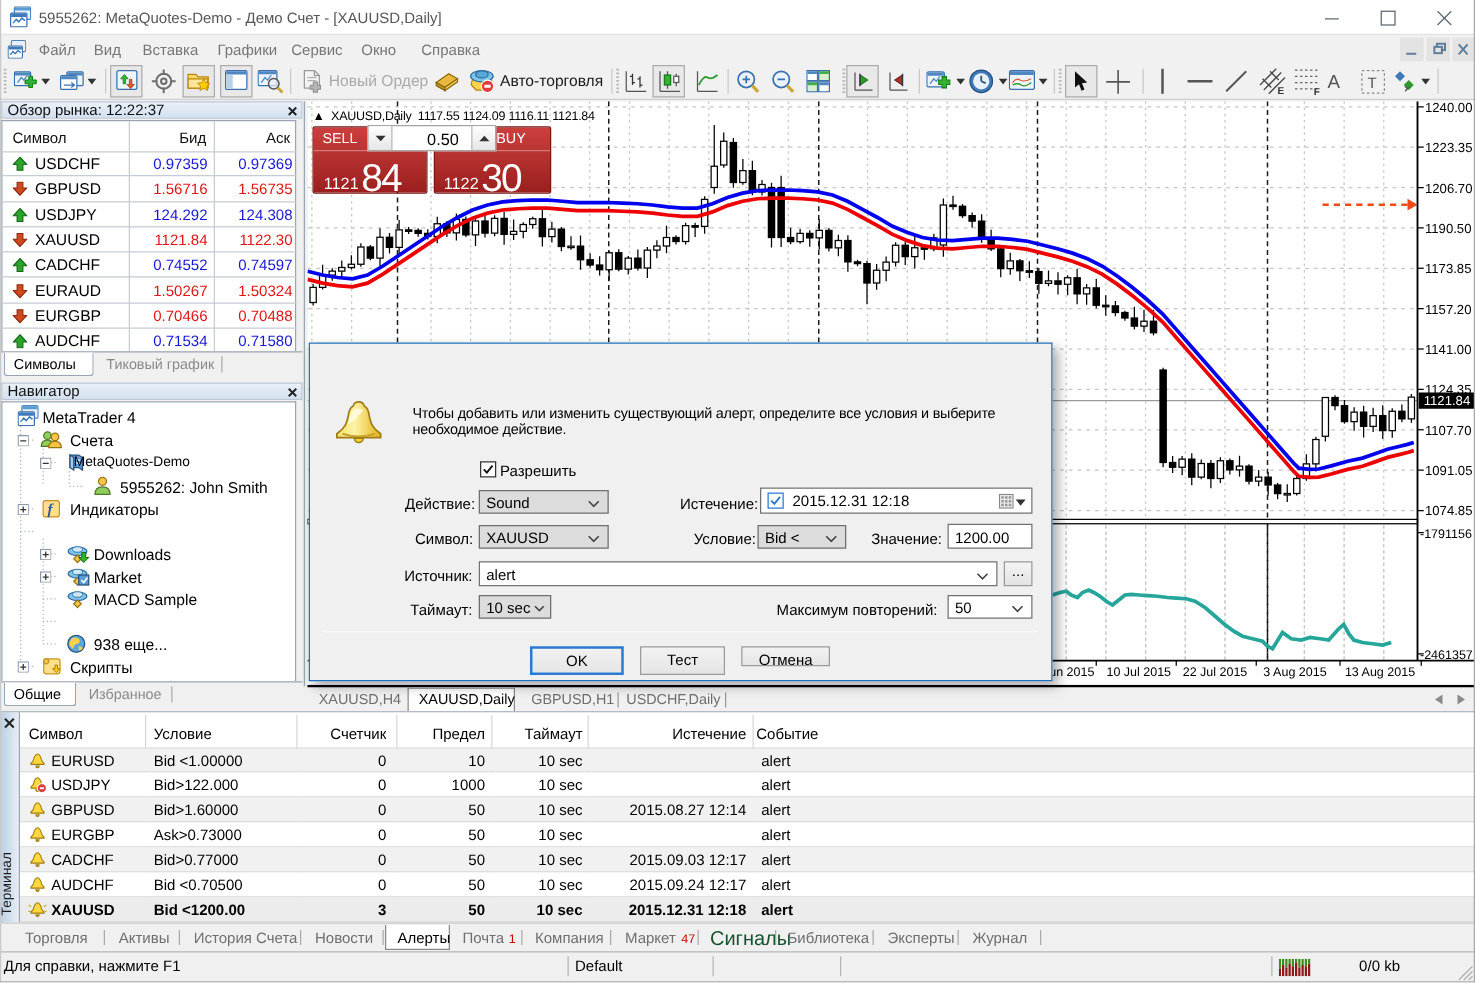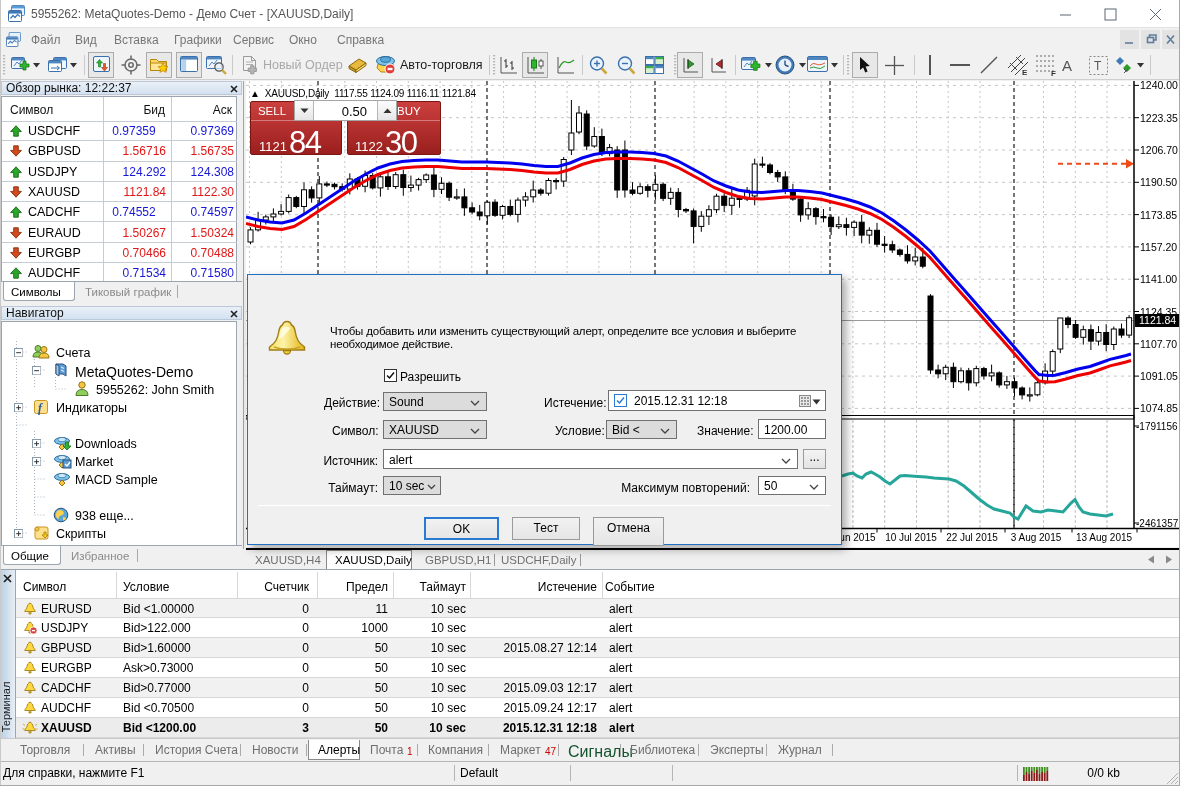--- a/index.html
+++ b/index.html
@@ -645,21 +645,21 @@
  <div class="abs" style="left:103px;top:22px;width:62px;text-align:right;font-size:12px;color:#111">Бид</div>
  <div class="abs" style="left:170px;top:22px;width:62px;text-align:right;font-size:12px;color:#111">Аск</div>
  <div class="abs" style="left:103px;top:16px;width:1px;height:184px;background:#c5ccd4"></div>
  <div class="abs" style="left:170.5px;top:16px;width:1px;height:184px;background:#c5ccd4"></div>
  <div class="abs" style="left:2px;top:39.5px;width:235px;height:1px;background:#c5ccd4"></div>
 <div class="abs" style="left:2px;top:40px;width:235px;height:20.3px">
       <svg width="12" height="12" viewBox="0 0 12 12" style="position:absolute;left:8px;top:4px">
         <path d="M6 0.8 L11.4 6.6 H8.3 V11.2 H3.7 V6.6 H0.6 Z" fill="#2aa52a" stroke="#156815" stroke-width="0.9"></path>
       </svg>
   <div class="abs" style="left:26px;top:3px;font-size:12.5px;color:#000">USDCHF</div>
-  <div class="abs" style="left:100px;top:3px;width:64px;text-align:center;font-size:12px;color:#1717d6">0.97359</div>
+  <div class="abs" style="left:100px;top:3px;width:64px;text-align:right;font-size:12px;color:#1717d6">0.97359</div>
   <div class="abs" style="left:168px;top:3px;width:64px;text-align:right;font-size:12px;color:#1717d6">0.97369</div>
   <div class="abs" style="left:0;bottom:0;width:235px;height:1px;background:#c5ccd4"></div>
     </div>
     <div class="abs" style="left:2px;top:60.3px;width:235px;height:20.3px">
       <svg width="12" height="12" viewBox="0 0 12 12" style="position:absolute;left:8px;top:4px">
         <path d="M6 11.2 L0.6 5.4 H3.7 V0.8 H8.3 V5.4 H11.4 Z" fill="#d2491e" stroke="#8a2c0c" stroke-width="0.9"></path>
       </svg>
   <div class="abs" style="left:26px;top:3px;font-size:12.5px;color:#000">GBPUSD</div>
   <div class="abs" style="left:100px;top:3px;width:64px;text-align:right;font-size:12px;color:#e01717">1.56716</div>
   <div class="abs" style="left:168px;top:3px;width:64px;text-align:right;font-size:12px;color:#e01717">1.56735</div>
@@ -681,21 +681,21 @@
   <div class="abs" style="left:26px;top:3px;font-size:12.5px;color:#000">XAUUSD</div>
   <div class="abs" style="left:100px;top:3px;width:64px;text-align:right;font-size:12px;color:#e01717">1121.84</div>
   <div class="abs" style="left:168px;top:3px;width:64px;text-align:right;font-size:12px;color:#e01717">1122.30</div>
   <div class="abs" style="left:0;bottom:0;width:235px;height:1px;background:#c5ccd4"></div>
     </div>
     <div class="abs" style="left:2px;top:121.19999999999999px;width:235px;height:20.3px">
       <svg width="12" height="12" viewBox="0 0 12 12" style="position:absolute;left:8px;top:4px">
         <path d="M6 0.8 L11.4 6.6 H8.3 V11.2 H3.7 V6.6 H0.6 Z" fill="#2aa52a" stroke="#156815" stroke-width="0.9"></path>
       </svg>
   <div class="abs" style="left:26px;top:3px;font-size:12.5px;color:#000">CADCHF</div>
-  <div class="abs" style="left:100px;top:3px;width:64px;text-align:center;font-size:12px;color:#1717d6">0.74552</div>
+  <div class="abs" style="left:100px;top:3px;width:64px;text-align:right;font-size:12px;color:#1717d6">0.74552</div>
   <div class="abs" style="left:168px;top:3px;width:64px;text-align:right;font-size:12px;color:#1717d6">0.74597</div>
   <div class="abs" style="left:0;bottom:0;width:235px;height:1px;background:#c5ccd4"></div>
     </div>
     <div class="abs" style="left:2px;top:141.5px;width:235px;height:20.3px">
       <svg width="12" height="12" viewBox="0 0 12 12" style="position:absolute;left:8px;top:4px">
         <path d="M6 11.2 L0.6 5.4 H3.7 V0.8 H8.3 V5.4 H11.4 Z" fill="#d2491e" stroke="#8a2c0c" stroke-width="0.9"></path>
       </svg>
   <div class="abs" style="left:26px;top:3px;font-size:12.5px;color:#000">EURAUD</div>
   <div class="abs" style="left:100px;top:3px;width:64px;text-align:right;font-size:12px;color:#e01717">1.50267</div>
   <div class="abs" style="left:168px;top:3px;width:64px;text-align:right;font-size:12px;color:#e01717">1.50324</div>
@@ -745,20 +745,30 @@
       <line x1="16.5" y1="120" x2="27" y2="120" stroke="#aab4be" stroke-dasharray="1,2"></line>
       <line x1="16.5" y1="228" x2="27" y2="228" stroke="#aab4be" stroke-dasharray="1,2"></line>
       <line x1="34.5" y1="65" x2="45" y2="65" stroke="#aab4be" stroke-dasharray="1,2"></line>
       <line x1="34.5" y1="138" x2="45" y2="138" stroke="#aab4be" stroke-dasharray="1,2"></line>
       <line x1="34.5" y1="156" x2="45" y2="156" stroke="#aab4be" stroke-dasharray="1,2"></line>
       <line x1="34.5" y1="174" x2="45" y2="174" stroke="#aab4be" stroke-dasharray="1,2"></line>
       <line x1="34.5" y1="192" x2="45" y2="192" stroke="#aab4be" stroke-dasharray="1,2"></line>
       <line x1="34.5" y1="210" x2="45" y2="210" stroke="#aab4be" stroke-dasharray="1,2"></line>
       <line x1="55.5" y1="84" x2="66" y2="84" stroke="#aab4be" stroke-dasharray="1,2"></line>
     </svg>
+    <div class="abs" style="left:2px;top:20px;width:234px;height:17px">
+      <svg class="abs" style="left:12px;top:-1px" width="17" height="17" viewBox="0 0 17 17">
+<rect x="3.5" y="0.5" width="13" height="10" rx="1" fill="#e8f1fa" stroke="#4f87c0"></rect>
+        <rect x="4" y="1" width="12" height="2.4" fill="#5a9bd4"></rect>
+<rect x="0.5" y="5.5" width="13" height="11" rx="1" fill="#fff" stroke="#3a70ad"></rect>
+        <rect x="1" y="6" width="12" height="2.6" fill="#3f7ab8"></rect>
+<path d="M2.5 13.5 L5 10.5 L7 12.5 L9.5 9.5 L12 11.5" fill="none" stroke="#3f7ab8" stroke-width="1.2"></path>
+      </svg>
+      <div class="abs" style="left:32px;top:2px;font-size:12.5px;color:#000">MetaTrader 4</div>
+    </div>
     <div class="abs" style="left:2px;top:38.5px;width:234px;height:17px">
       <svg class="abs" style="left:12px;top:4px" width="9.4" height="9.4" viewBox="0 0 9.4 9.4">
         <rect x="0.5" y="0.5" width="8.4" height="8.4" fill="#fff" stroke="#8a99a8"></rect>
         <line x1="2.2" y1="4.7" x2="7" y2="4.7" stroke="#333"></line>
       </svg>
       <svg class="abs" style="left:30px;top:0" width="18" height="16" viewBox="0 0 18 16">
 <circle cx="6" cy="4.5" r="3" fill="#8fce5a" stroke="#4e7a2a"></circle>
         <path d="M1 13 q0-5 5-5 t5 5 z" fill="#8fce5a" stroke="#4e7a2a"></path>
 <circle cx="12" cy="5.5" r="3" fill="#f6c544" stroke="#9a7411"></circle>
         <path d="M7 14 q0-5 5-5 t5 5 z" fill="#f6c544" stroke="#9a7411"></path>
@@ -769,21 +779,21 @@
       <svg class="abs" style="left:30px;top:4px" width="9.4" height="9.4" viewBox="0 0 9.4 9.4">
         <rect x="0.5" y="0.5" width="8.4" height="8.4" fill="#fff" stroke="#8a99a8"></rect>
         <line x1="2.2" y1="4.7" x2="7" y2="4.7" stroke="#333"></line>
       </svg>
       <svg class="abs" style="left:51px;top:0" width="16" height="16" viewBox="0 0 16 16">
 <path d="M3 2 h7 l3 2 v10 l-3-2 h-7 z" fill="#5a9bd4" stroke="#28527e"></path>
 <path d="M3 2 v10 l3 2 V4 z" fill="#a8cbe8" stroke="#28527e"></path>
 <line x1="8" y1="5" x2="11" y2="6.5" stroke="#dce9f5" stroke-width="1.2"></line>
         <line x1="8" y1="8" x2="11" y2="9.5" stroke="#dce9f5" stroke-width="1.2"></line>
       </svg>
-      <div class="abs" style="left:73px;top:2px;font-size:14px;color:#000">MetaQuotes-Demo</div>
+      <div class="abs" style="left:57px;top:2px;font-size:11px;color:#000">MetaQuotes-Demo</div>
     </div>
     <div class="abs" style="left:2px;top:75.5px;width:234px;height:17px">
       <svg class="abs" style="left:72px;top:0" width="16" height="16" viewBox="0 0 16 16">
 <circle cx="8" cy="4" r="3.2" fill="#f6c544" stroke="#9a7411"></circle>
         <path d="M2 14.5 q0-6 6-6 t6 6 z" fill="#8fce5a" stroke="#4e7a2a"></path>
       </svg>
       <div class="abs" style="left:94px;top:2px;font-size:12.5px;color:#000">5955262: John Smith</div>
     </div>
     <div class="abs" style="left:2px;top:93.5px;width:234px;height:17px">
       <svg class="abs" style="left:12px;top:4px" width="9.4" height="9.4" viewBox="0 0 9.4 9.4">
@@ -937,21 +947,21 @@
       <div class="abs" style="left:454px;top:2px;width:1px;height:166px;background:#d7d7d7"></div>
       <div class="abs" style="left:586px;top:2px;width:1px;height:166px;background:#d7d7d7"></div>
       <div class="abs" style="left:0;top:28.5px;width:1164px;height:19.9px;background:#f1f1f1;border-bottom:1px solid #d7d7d7;font-weight:normal">
         <svg class="abs" style="left:6px;top:3px" width="16" height="14" viewBox="0 0 16 14">
           <path d="M8 1.2 q1.2 0 1.6 1.2 q0.7 0.3 1.1 1.8 q0.4 1.8 0.9 2.6 q0.6 1 1.6 1.8 l0 0.9 H2.8 l0-0.9 q1-0.8 1.6-1.8 q0.5-0.8 0.9-2.6 q0.4-1.5 1.1-1.8 q0.4-1.2 1.6-1.2 z" fill="#ffd83d" stroke="#a07d14" stroke-width="0.9"></path>
           <path d="M6.7 10.8 a1.3 1.3 0 0 0 2.6 0 z" fill="#ffd83d" stroke="#a07d14" stroke-width="0.9"></path>
         </svg>
         <div class="abs" style="left:25px;top:3px;font-size:12px;color:#000">EURUSD</div>
         <div class="abs" style="left:107px;top:3px;font-size:12px;color:#000">Bid &lt;1.00000</div>
         <div class="abs" style="left:213px;top:3px;width:80px;text-align:right;font-size:12px;color:#000">0</div>
-        <div class="abs" style="left:292px;top:3px;width:80px;text-align:right;font-size:12px;color:#000">11</div>
+        <div class="abs" style="left:292px;top:3px;width:80px;text-align:right;font-size:12px;color:#000">10</div>
         <div class="abs" style="left:370px;top:3px;width:80px;text-align:right;font-size:12px;color:#000">10 sec</div>
         <div class="abs" style="left:471px;top:3px;width:110px;text-align:right;font-size:12px;color:#000"></div>
         <div class="abs" style="left:593px;top:3px;font-size:12px;color:#000">alert</div>
       </div>
       <div class="abs" style="left:0;top:48.4px;width:1164px;height:19.9px;background:#fff;border-bottom:1px solid #d7d7d7;font-weight:normal">
         <svg class="abs" style="left:6px;top:3px" width="16" height="14" viewBox="0 0 16 14">
           <path d="M8 1.2 q1.2 0 1.6 1.2 q0.7 0.3 1.1 1.8 q0.4 1.8 0.9 2.6 q0.6 1 1.6 1.8 l0 0.9 H2.8 l0-0.9 q1-0.8 1.6-1.8 q0.5-0.8 0.9-2.6 q0.4-1.5 1.1-1.8 q0.4-1.2 1.6-1.2 z" fill="#ffd83d" stroke="#a07d14" stroke-width="0.9"></path>
           <path d="M6.7 10.8 a1.3 1.3 0 0 0 2.6 0 z" fill="#ffd83d" stroke="#a07d14" stroke-width="0.9"></path>
           <circle cx="11.5" cy="9.5" r="3.6" fill="#d94141" stroke="#fff" stroke-width="0.8"></circle>
           <rect x="9.9" y="8.9" width="3.2" height="1.4" fill="#fff"></rect>
@@ -1203,14 +1213,14 @@
    <div class="abs" style="left:5px;top:2px;font-size:12px;color:#000">50</div>
       <svg class="abs" style="right:6px;top:7px" width="10" height="6" viewBox="0 0 10 6" fill="none" stroke="#444" stroke-width="1.3">
         <path d="M1 1 L5 5 L9 1"></path>
       </svg>
     </div>
 
  <div class="abs" style="left:10px;top:230px;width:573px;height:1px;background:#dfdfdf;border-bottom:1px solid #fff"></div>
 
  <div class="abs" style="left:176px;top:242px;width:75px;height:23px;background:linear-gradient(#f2f2f2,#e5e5e5);border:2px solid #2a7ad4;font-size:12px;color:#000;text-align:center;line-height:20px">OK</div>
  <div class="abs" style="left:264px;top:242px;width:68px;height:23px;background:linear-gradient(#f2f2f2,#e5e5e5);border:1px solid #9a9a9a;font-size:12px;color:#000;text-align:center;line-height:21px">Тест</div>
- <div class="abs" style="left:345px;top:242px;width:71px;height:29px;background:linear-gradient(#f2f2f2,#e5e5e5);border:1px solid #9a9a9a;font-size:12px;color:#000;text-align:center;line-height:21px">Отмена</div>
+ <div class="abs" style="left:345px;top:242px;width:71px;height:16px;background:linear-gradient(#f2f2f2,#e5e5e5);border:1px solid #9a9a9a;font-size:12px;color:#000;text-align:center;line-height:21px">Отмена</div>
 </div>
 
 </body></html>

